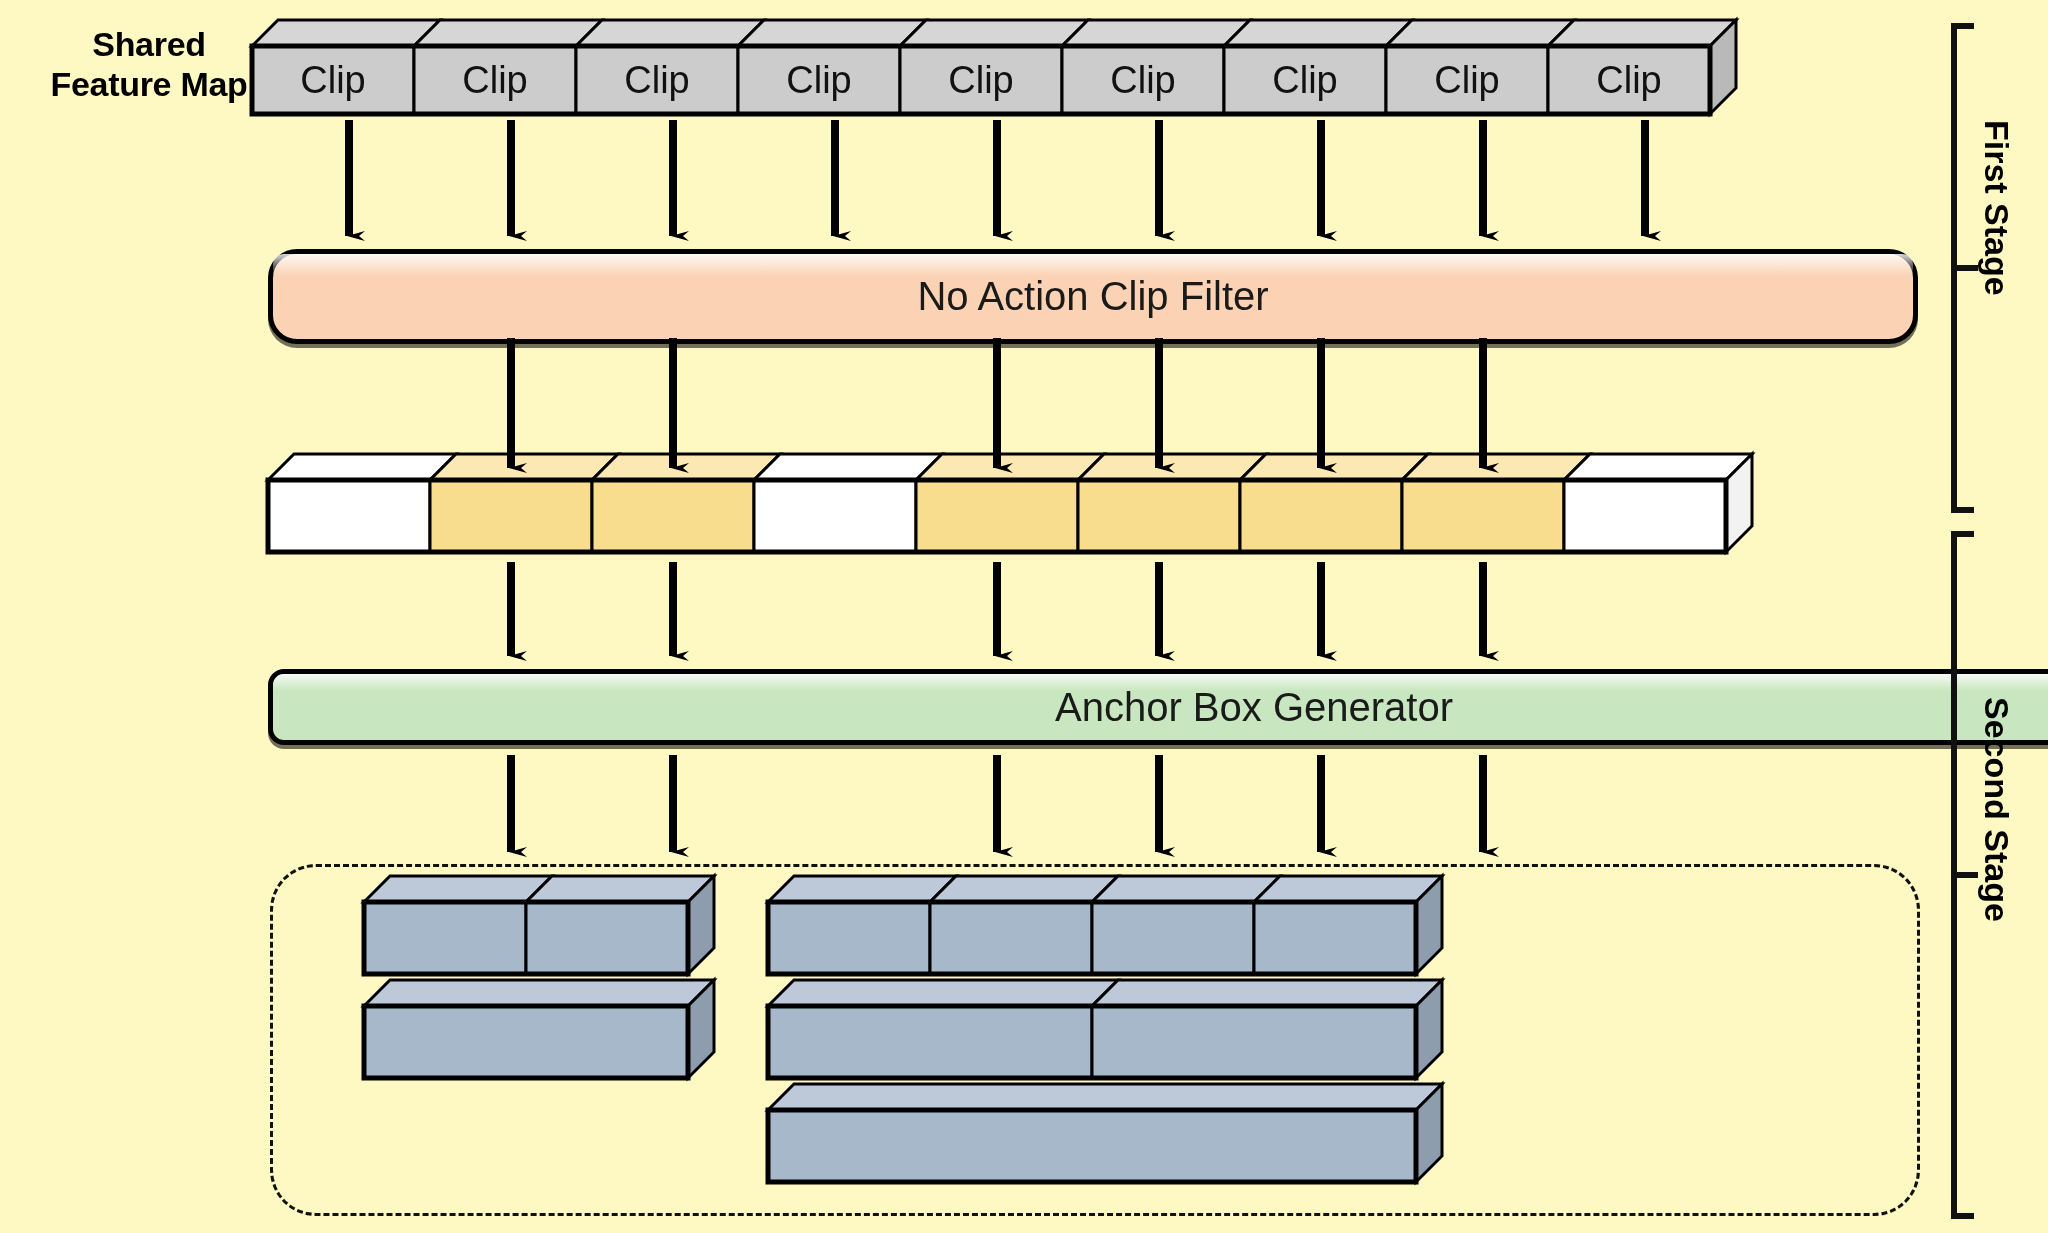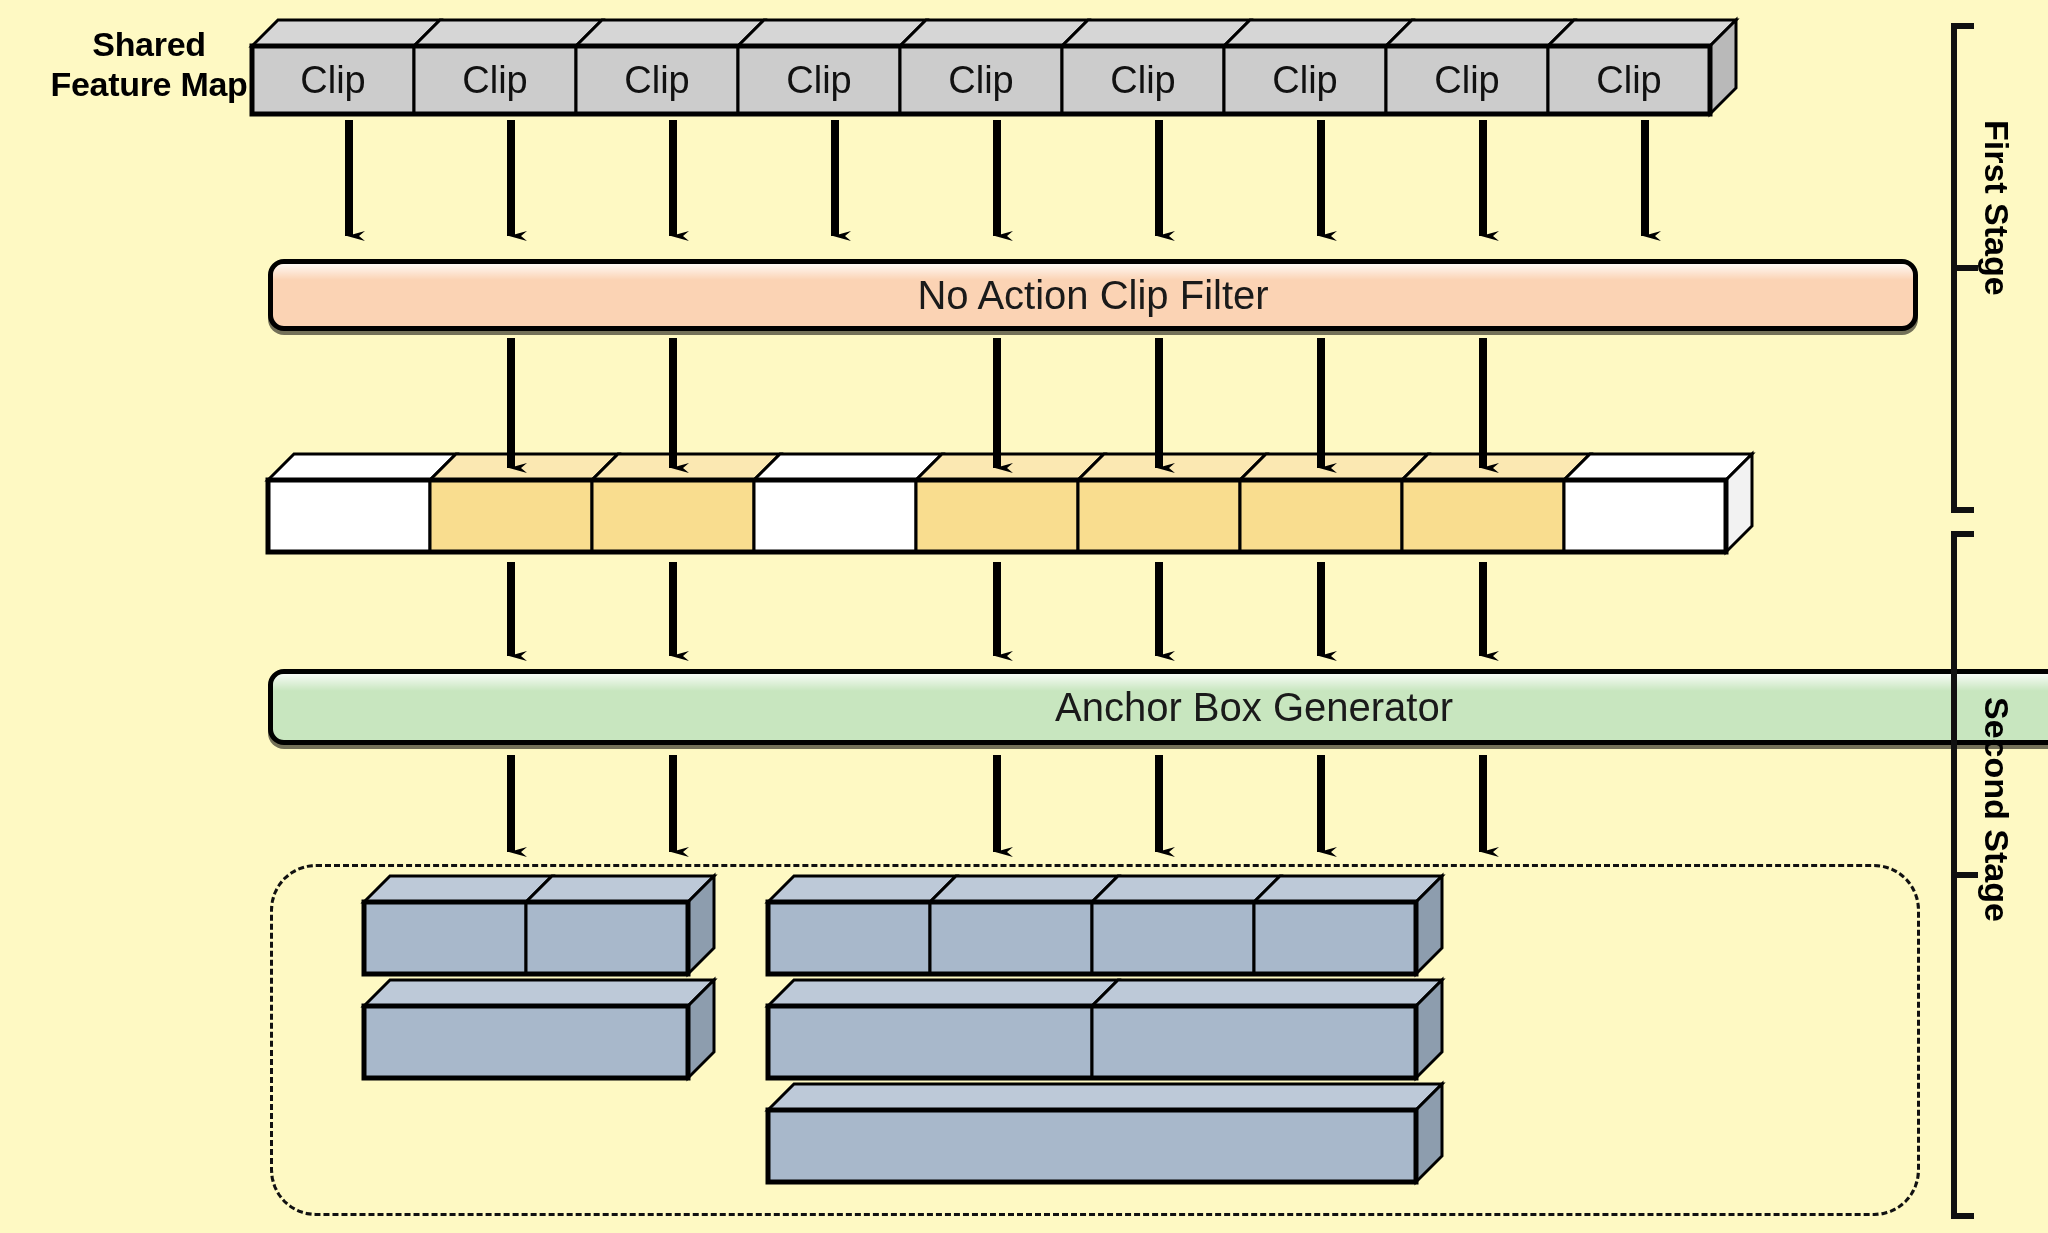--- a/index.html
+++ b/index.html
@@ -109,21 +109,21 @@
           <text x="1053" y="75.3" text-anchor="middle" font-family="&quot;Liberation Sans&quot;, sans-serif" font-size="38" fill="#111">Clip</text>
           <rect x="1134" y="28" width="162" height="68" fill="#cccccc" stroke="#000" stroke-width="3"></rect>
           <text x="1215" y="75.3" text-anchor="middle" font-family="&quot;Liberation Sans&quot;, sans-serif" font-size="38" fill="#111">Clip</text>
           <rect x="1296" y="28" width="162" height="68" fill="#cccccc" stroke="#000" stroke-width="3"></rect>
           <text x="1377" y="75.3" text-anchor="middle" font-family="&quot;Liberation Sans&quot;, sans-serif" font-size="38" fill="#111">Clip</text>
           <rect x="0" y="28" width="1458" height="68" fill="none" stroke="#000" stroke-width="5"></rect>
         </g>
       </svg>
   </div>
 
-  <div class="pill" id="filter-bar" style="left:268px;top:259px;width:1650px;height:72px;">
+  <div class="pill" id="filter-bar" style="left:268px;top:249px;width:1650px;height:95px;border-radius:29px;">
     <div class="pill-inner"></div>
     <span class="lbl">No Action Clip Filter</span>
   </div>
 
   <div class="strip" style="left:268px;top:450px;">
     <svg width="1660" height="105" viewBox="0 0 1660 105" id="svg-filtering">
         <g>
           <path d="M0 30 L26 4 L188 4 L162 30 Z" fill="#ffffff" stroke="#000" stroke-width="3" stroke-linejoin="miter"></path>
           <path d="M162 30 L188 4 L350 4 L324 30 Z" fill="#fbe8b2" stroke="#000" stroke-width="3" stroke-linejoin="miter"></path>
           <path d="M324 30 L350 4 L512 4 L486 30 Z" fill="#fbe8b2" stroke="#000" stroke-width="3" stroke-linejoin="miter"></path>

